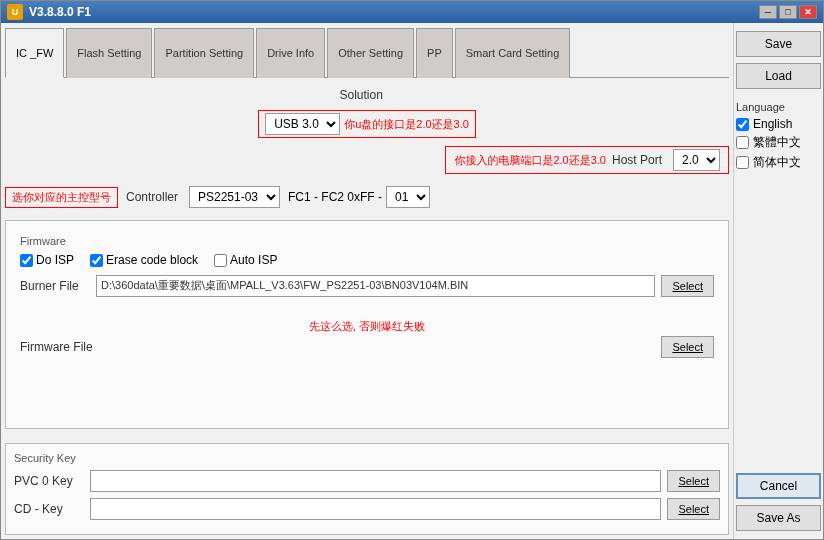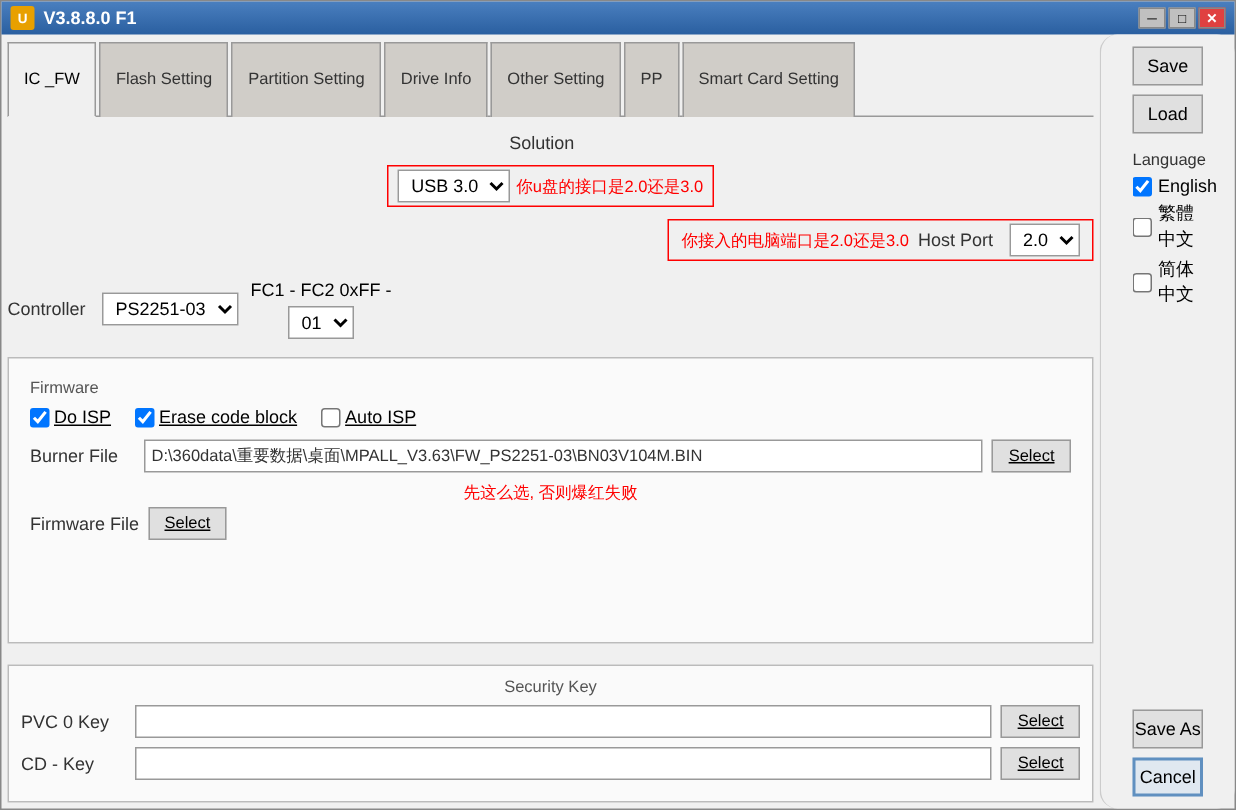--- a/index.html
+++ b/index.html
@@ -17,36 +17,36 @@
     .tab { padding: 18px 10px; background: #d0cdc8; border: 1px solid #999; border-bottom: none; margin-right: 2px; cursor: pointer; font-size: 11px; color: #333; position: relative; top: 1px; }
     .tab.active { background: #f0f0f0; border-bottom: 1px solid #f0f0f0; color: #000; font-weight: normal; z-index: 1; }
     .tab-content { flex: 1; display: flex; flex-direction: column; gap: 6px; }
     .solution-row { display: flex; align-items: center; gap: 8px; padding: 4px 0; flex-direction: column; }
     .label { color: #333; min-width: 55px; }
     .red-box { border: 1px solid red; padding: 2px 6px; display: inline-flex; align-items: center; gap: 4px; }
     select { height: 22px; border: 1px solid #999; background: #fff; padding: 1px 4px; cursor: pointer; }
     .red-text { color: red; font-size: 11px; }
     .host-port-group { margin-left: auto; display: flex; align-items: center; gap: 6px; border: 1px solid red; padding: 2px 8px; }
     .controller-row { display: flex; align-items: center; gap: 8px; padding: 2px 0; }
-    .fc-group { display: flex; align-items: center; gap: 4px; flex-direction: column; }
+    .fc-group { display: flex; align-items: center; gap: 4px; }
     .firmware-box { border: 1px solid #bbb; background: #fafafa; padding: 14px; flex: 1; margin: 4px 0; }
     .firmware-title { font-size: 11px; color: #555; margin-bottom: 6px; }
     .checkboxes { display: flex; gap: 16px; margin-bottom: 8px; align-items: center; }
-    .check-label { display: flex; align-items: center; gap: 3px; cursor: pointer; text-decoration: underline; }
-    .file-row { display: flex; align-items: center; gap: 6px; margin-bottom: 6px; }
+    .check-label { display: flex; align-items: center; gap: 3px; cursor: pointer; }
+    .file-row { display: flex; align-items: center; gap: 6px; margin-bottom: 22px; justify-content: space-between; }
     .file-label { min-width: 70px; color: #333; }
     .file-path { flex: 1; height: 22px; border: 1px solid #999; background: #fff; padding: 2px 4px; font-size: 11px; overflow: hidden; white-space: nowrap; color: #333; }
     .select-btn { height: 22px; padding: 0 10px; background: #e0e0e0; border: 1px solid #999; cursor: pointer; font-size: 11px; text-decoration: underline; }
     .warn-text { color: red; font-size: 11px; text-align: center; margin: 2px 0; }
     .security-box { border: 1px solid #bbb; background: #fafafa; padding: 8px; margin-top: 4px; }
-    .security-title { font-size: 11px; color: #555; margin-bottom: 6px; text-align: center; }
+    .security-title { font-size: 11px; color: #555; margin-bottom: 6px; }
     .key-row { display: flex; align-items: center; gap: 6px; margin-bottom: 6px; }
     .key-label { min-width: 70px; color: #333; }
     .key-input { flex: 1; height: 22px; border: 1px solid #999; background: #fff; }
-    .sidebar { width: 90px; background: #f0f0f0; border-left: 1px solid #ccc; padding: 8px 21px; display: flex; flex-direction: column; gap: 6px; flex-shrink: 0; border-radius: 12px; }
+    .sidebar { width: 90px; background: #f0f0f0; border-left: 1px solid #ccc; padding: 8px 2px; display: flex; flex-direction: column; gap: 6px; flex-shrink: 0; }
     .sidebar-btn { height: 26px; background: #e0e0e0; border: 1px solid #999; cursor: pointer; font-size: 12px; color: #000; width: 100%; }
     .sidebar-btn.cancel { background: #e0e8f0; border: 2px solid #6090c0; }
     .lang-group { margin-top: 6px; }
     .lang-title { font-size: 11px; color: #333; margin-bottom: 4px; }
     .lang-item { display: flex; align-items: center; gap: 4px; margin-bottom: 3px; font-size: 11px; cursor: pointer; }
     .spacer { flex: 1; }
   </style>
 </head>
 <body>
 
@@ -90,20 +90,23 @@
             <span class="red-text">你接入的电脑端口是2.0还是3.0</span>
             <span class="label">Host Port</span>
             <select>
               <option>2.0</option>
               <option>3.0</option>
             </select>
           </div>
         </div>
 
         <div class="controller-row">
+          <div class="red-box">
+            <span class="red-text">选你对应的主控型号</span>
+          </div>
           <span class="label">Controller</span>
           <select>
             <option>PS2251-03</option>
             <option>PS2251-07</option>
           </select>
           <div class="fc-group">
             <span>FC1 - FC2  0xFF -</span>
             <select>
               <option>01</option>
               <option>02</option>
@@ -170,17 +173,17 @@
           <input type="checkbox" style="">
           <span>繁體中文</span>
         </label>
         <label class="lang-item">
           <input type="checkbox" style="">
           <span>简体中文</span>
         </label>
       </div>
 
       <div class="spacer"></div>
+      <button class="sidebar-btn cancel">Cancel</button>
       <button class="sidebar-btn">Save As</button>
-      <button class="sidebar-btn cancel">Cancel</button>
     </div>
   </div>
 </div>
 
 </body></html>

